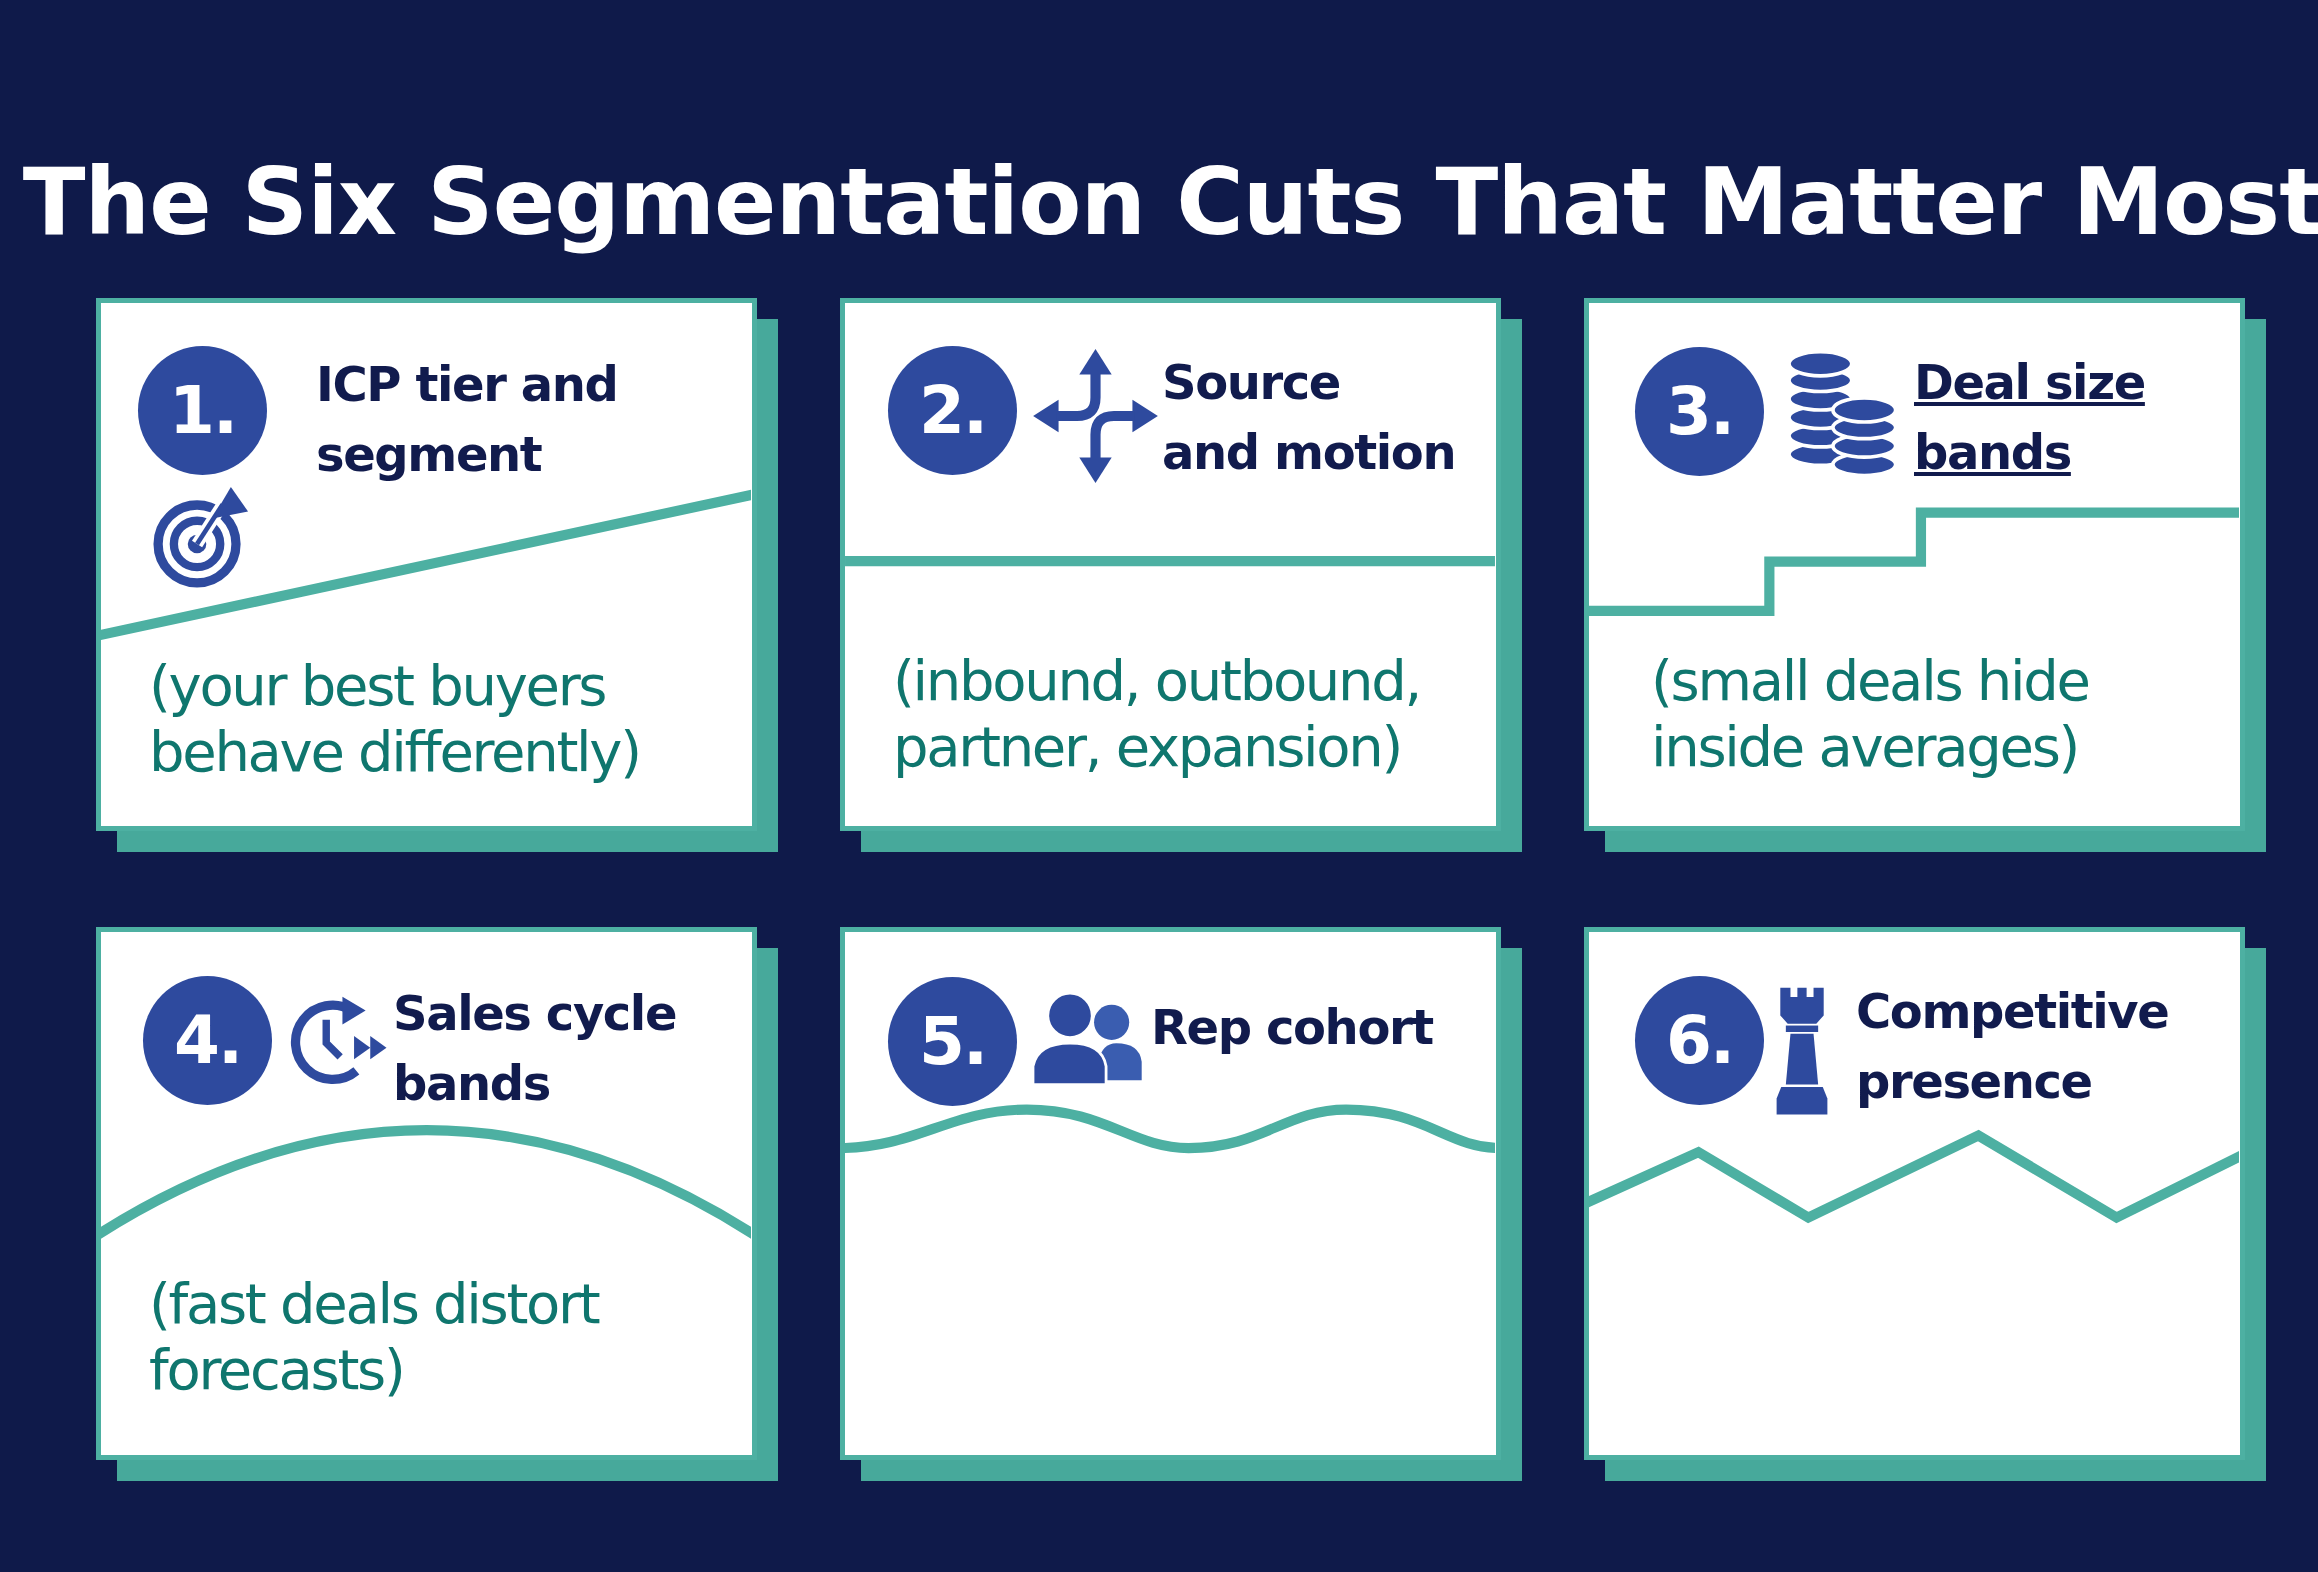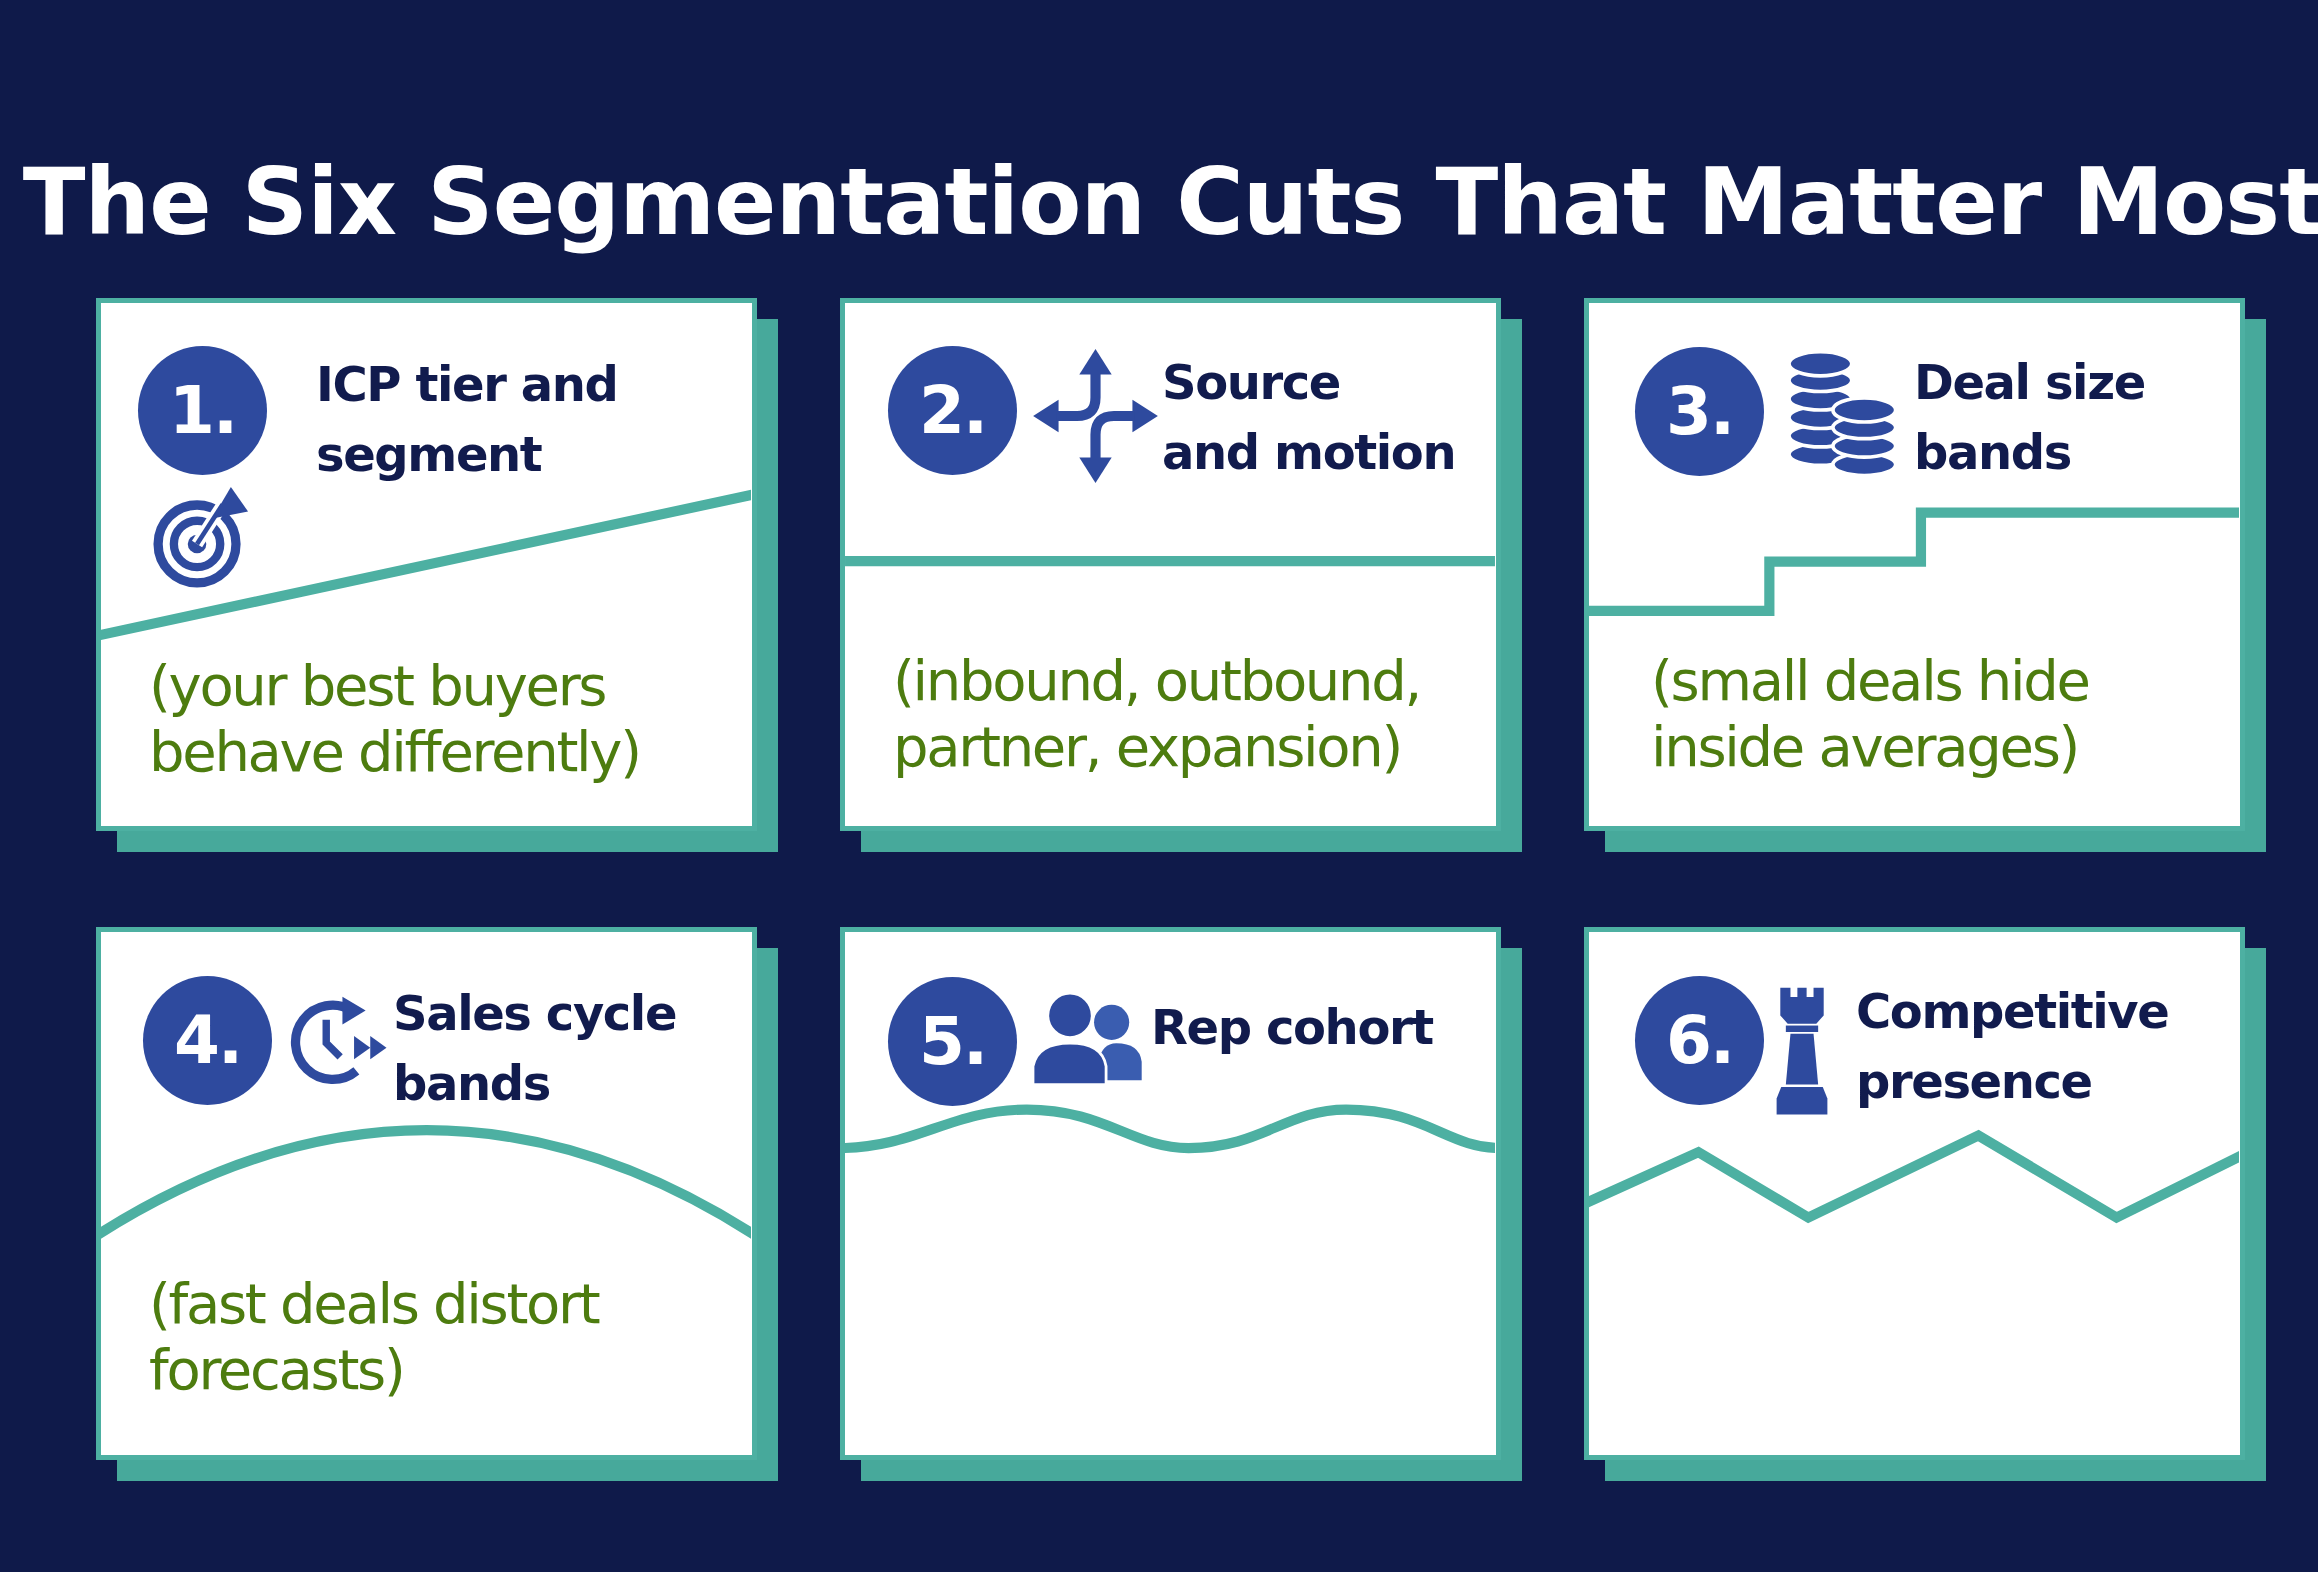--- a/index.html
+++ b/index.html
@@ -34,21 +34,21 @@
     letter-spacing: -1.9px;
   }
   .icon { position: absolute; }
   .heading {
     position: absolute; color: #111B4D;
     font-family: "DejaVu Sans", sans-serif; font-weight: bold;
     font-size: 48px; line-height: 70px; letter-spacing: -1.4px;
     white-space: pre-line;
   }
   .body {
-    position: absolute; color: #4d7c0f;
+    position: absolute; color: #0f766e;
     font-family: "DejaVu Sans", sans-serif; font-weight: normal;
     font-size: 56px; line-height: 66px; letter-spacing: -2.3px;
     white-space: pre-line;
   }
 </style>
 </head>
 <body>
 
 <h1 class="title">The Six Segmentation Cuts That Matter Most</h1>
 
@@ -118,21 +118,21 @@
         <ellipse cx="70" cy="148" rx="68" ry="24"></ellipse>
         <ellipse cx="70" cy="108" rx="68" ry="24"></ellipse>
         <ellipse cx="70" cy="68" rx="68" ry="24"></ellipse>
         <ellipse cx="70" cy="32" rx="68" ry="26"></ellipse>
         <ellipse cx="165" cy="250" rx="68" ry="24"></ellipse>
         <ellipse cx="165" cy="210" rx="68" ry="24"></ellipse>
         <ellipse cx="165" cy="170" rx="68" ry="24"></ellipse>
         <ellipse cx="165" cy="132" rx="68" ry="26"></ellipse>
       </g>
     </svg>
-    <div class="heading" style="left:325px; top:44px;">Deal size
+    <div class="heading" style="left:325px; top:44px;text-decoration:underline;">Deal size
 bands</div>
     <div class="body" style="left:62px; top:345px;">(small deals hide
 inside averages)</div>
   </div>
 </div>
 
 <div class="card-wrap" style="left:96px; top:927px;">
   <div class="card-shadow"></div>
   <div class="card">
     <svg class="divider" viewBox="0 0 1402 1126">

